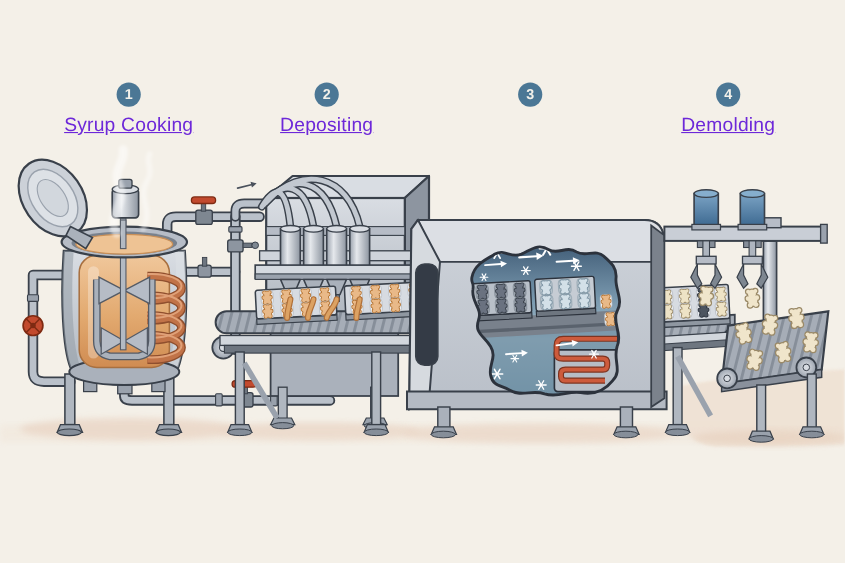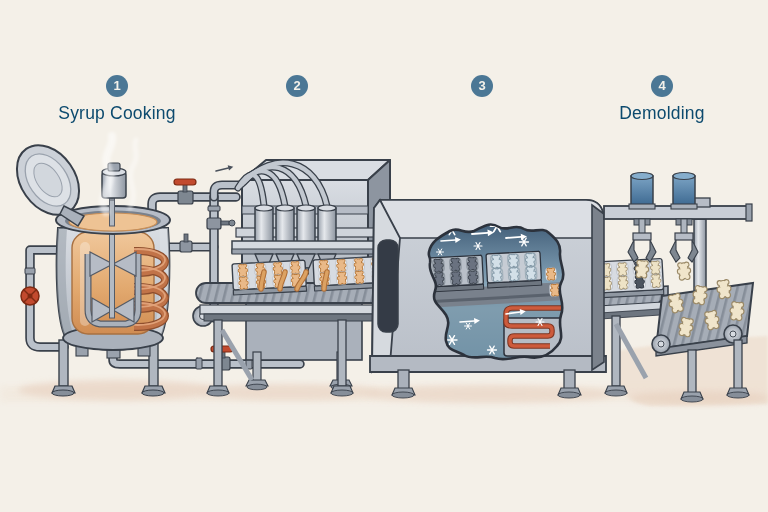--- a/index.html
+++ b/index.html
@@ -1,21 +1,21 @@
 <!DOCTYPE html>
 <html><head>
 <meta charset="utf-8">
 <style>
   html,body{margin:0;padding:0;background:#f4f0e8;}
   #stage-canvas{position:relative;width:768px;height:512px;background:#f4f0e8;overflow:hidden;
     font-family:"Liberation Sans", sans-serif;}
   .stage-header{position:absolute;top:75px;transform:translateX(-50%);text-align:center;width:220px;}
   .stage-num{width:22px;height:22px;border-radius:50%;background:#4b7795;color:#f3f1ea;
     font-size:13px;font-weight:bold;line-height:22px;text-align:center;margin:0 auto 6px auto;}
-  .stage-label{font-size:17.5px;font-weight:500;color:#0c4a6e;letter-spacing:.2px;white-space:nowrap;}
+  .stage-label{font-size:17.5px;font-weight:500;color:#6d28d9;letter-spacing:.2px;white-space:nowrap;text-decoration:underline;}
   svg{position:absolute;left:0;top:0;}
 </style>
 </head>
 <body>
 
 <div id="stage-canvas">
 
   <svg width="768" height="512" viewBox="0 0 768 512">
     <defs>
       <linearGradient id="steelV" x1="0" y1="0" x2="0" y2="1">
@@ -505,20 +505,21 @@
       </g>
     </g>
   </svg>
 
   <div class="stage-header" style="left:117px">
     <div class="stage-num">1</div>
     <div class="stage-label">Syrup Cooking</div>
   </div>
   <div class="stage-header" style="left:297px">
     <div class="stage-num">2</div>
+    <div class="stage-label">Depositing</div>
   </div>
   <div class="stage-header" style="left:482px">
     <div class="stage-num">3</div>
   </div>
   <div class="stage-header" style="left:662px">
     <div class="stage-num">4</div>
     <div class="stage-label">Demolding</div>
   </div>
 </div>
 

